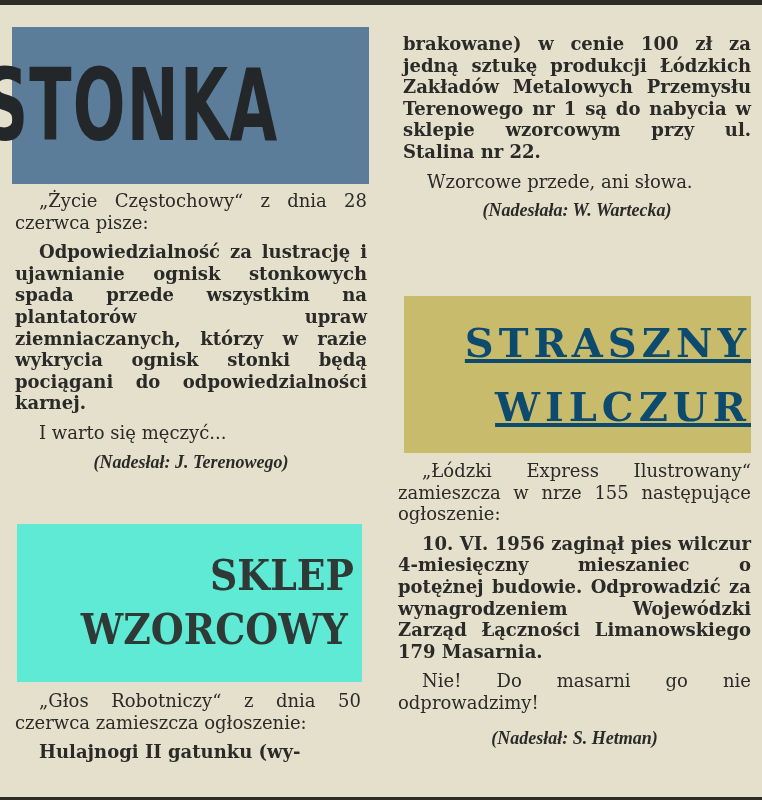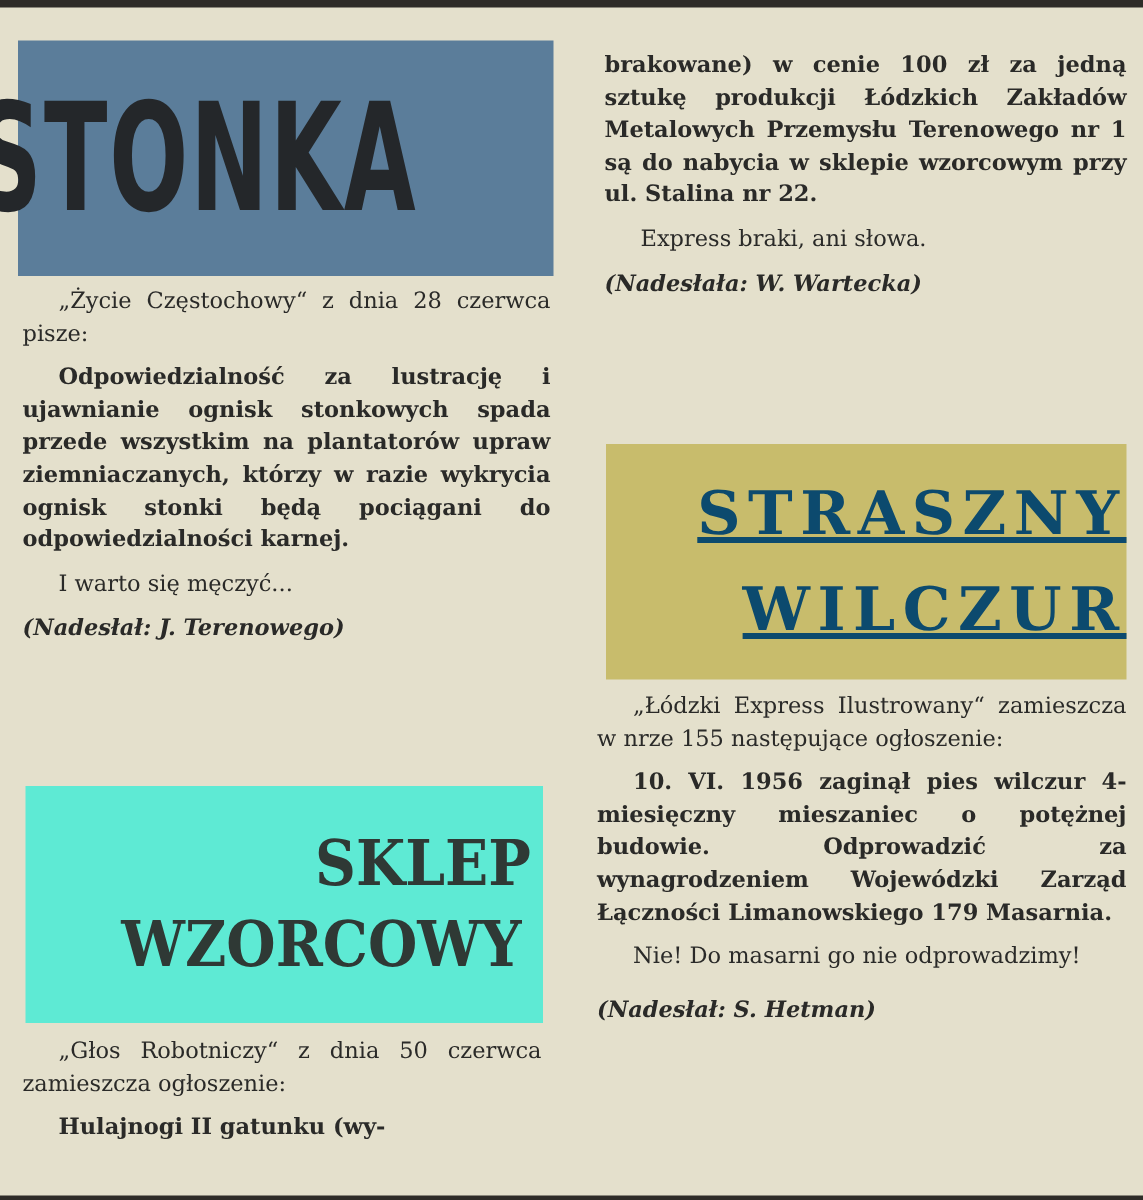--- a/index.html
+++ b/index.html
@@ -35,25 +35,25 @@
   }
   .banner-wilczur {
     position: absolute; left: 11px; top: 296px; width: 347px; height: 157px;
     background: #c8bc6c;
   }
   .banner-wilczur .title {
     font-family: "DejaVu Serif", serif; font-weight: bold;
     color: #0c4a6e; font-size: 40px; line-height: 64px; letter-spacing: 5px; text-decoration: underline;
   }
 
-  .text { position: absolute; font-size: 15px; line-height: 21.6px; text-align: justify; }
+  .text { position: absolute; font-size: 18px; line-height: 21.6px; text-align: justify; }
   .text p { margin: 0; }
   .indent { text-indent: 24px; }
   .bold { font-weight: bold; }
-  .sig { font-style: italic; font-weight: bold; text-align: left; }
+  .sig { font-style: italic; font-weight: bold; text-align: center; font-family: Liberation Serif, serif; }
   .spacer { height: 8px; }
 </style>
 </head>
 <body>
 
 <div class="rule-top"></div>
 
 <div class="col col-left">
   <div class="banner banner-stonka">
     <div class="title">STONKA</div>
@@ -76,21 +76,21 @@
     <p class="indent">„Głos Robotniczy“ z dnia 50 czerwca zamieszcza ogłoszenie:</p>
     <div class="spacer"></div>
     <p class="indent bold">Hulajnogi II gatunku (wy-</p>
   </div>
 </div>
 
 <div class="col col-right">
   <div class="text" style="left:10px; top:33px; width:348px;">
     <p class="bold">brakowane) w cenie 100 zł za jedną sztukę produkcji Łódzkich Zakładów Metalowych Przemysłu Terenowego nr 1 są do nabycia w sklepie wzorcowym przy ul. Stalina nr 22.</p>
     <div class="spacer"></div>
-    <p class="indent">Express braki, ani słowa.</p>
+    <p class="indent">Wzorcowe przede, ani słowa.</p>
     <div class="spacer"></div>
     <p class="sig">(Nadesłała: W. Wartecka)</p>
   </div>
 
   <div class="banner banner-wilczur">
     <div class="title">STRASZNY</div>
     <div class="title">WILCZUR</div>
   </div>
   <div class="text" style="left:5px; top:460px; width:353px;">
     <p class="indent">„Łódzki Express Ilustrowany“ zamieszcza w nrze 155 następujące ogłoszenie:</p>

